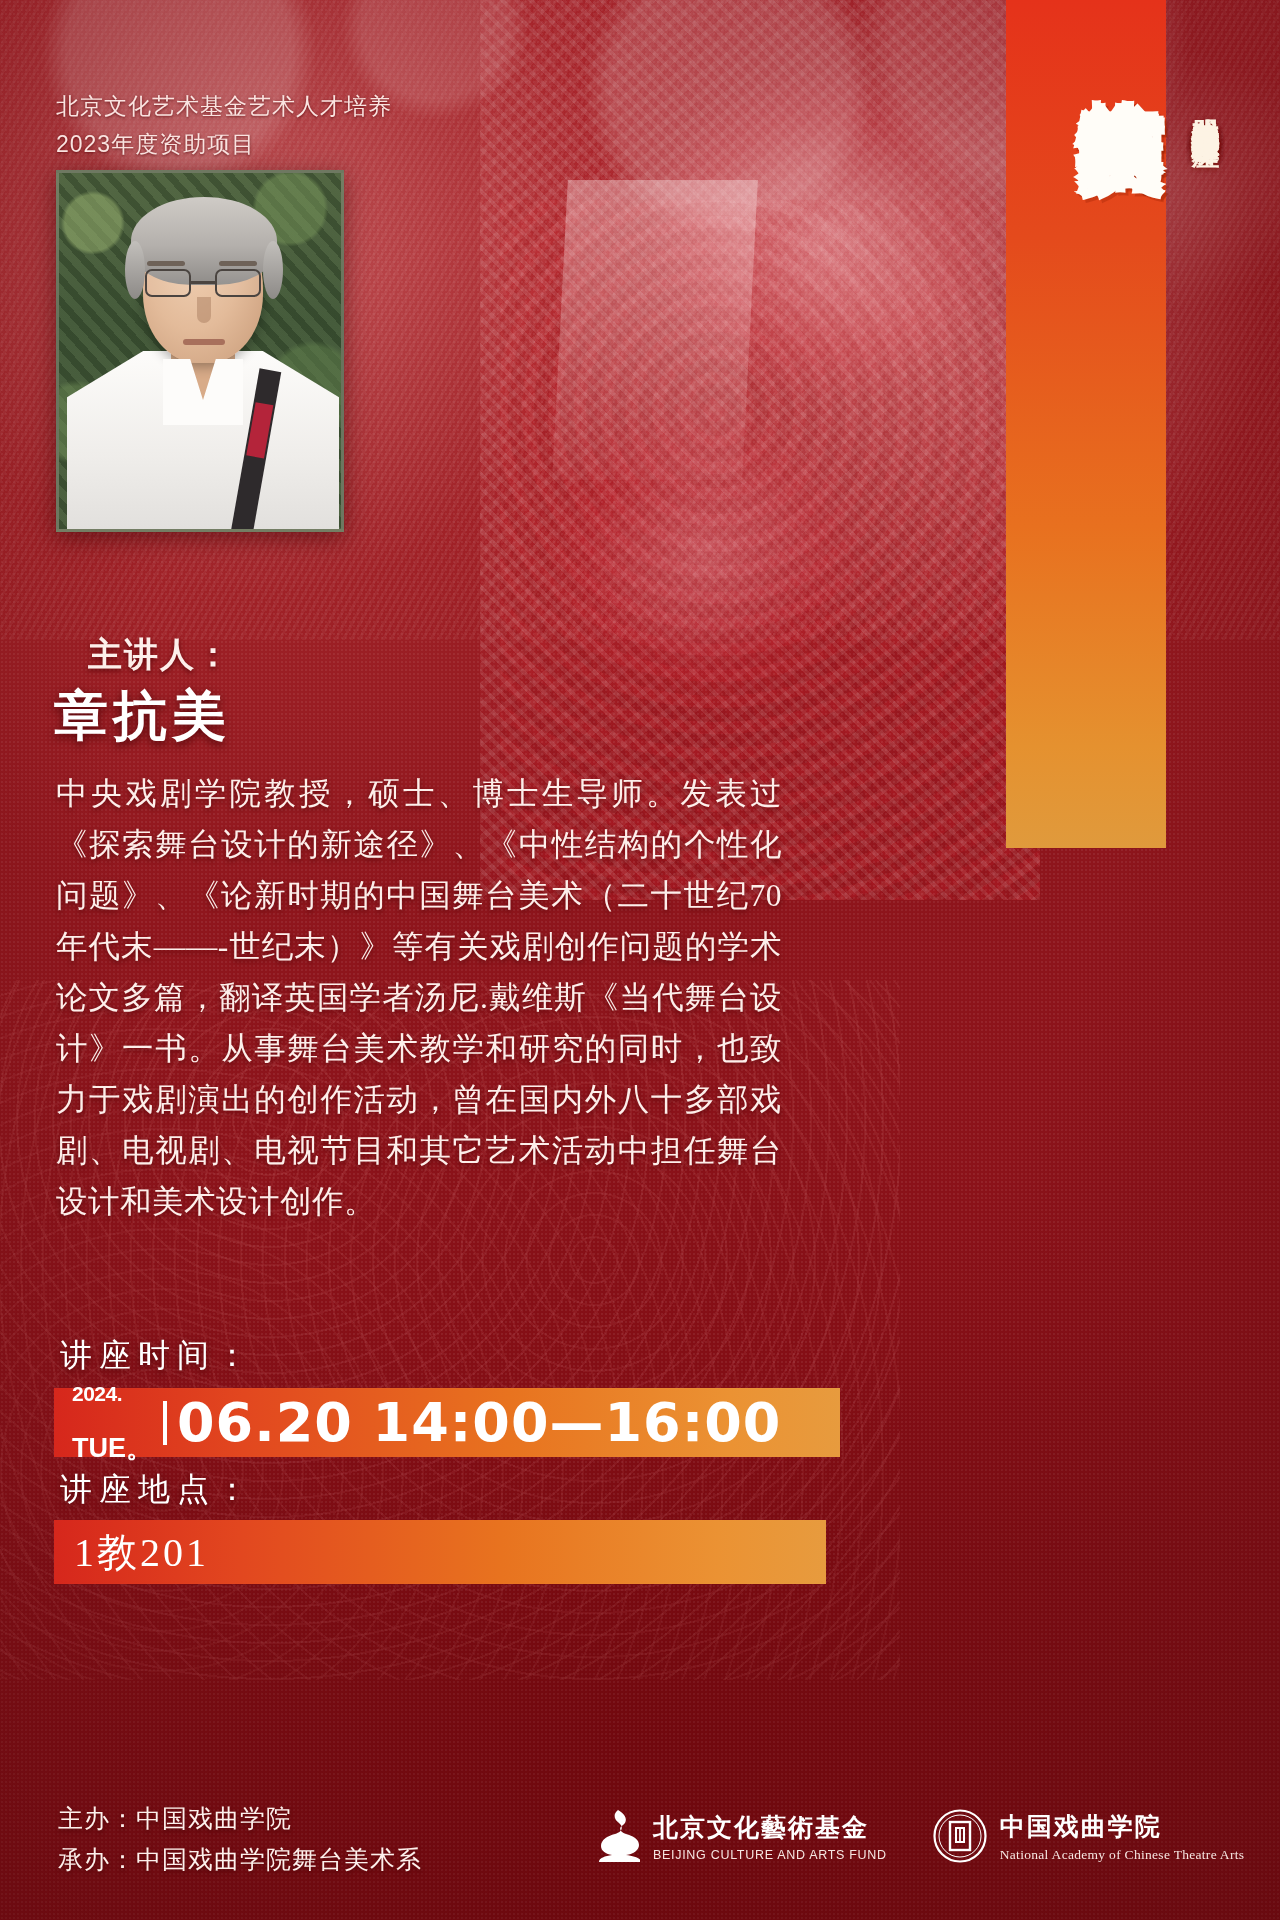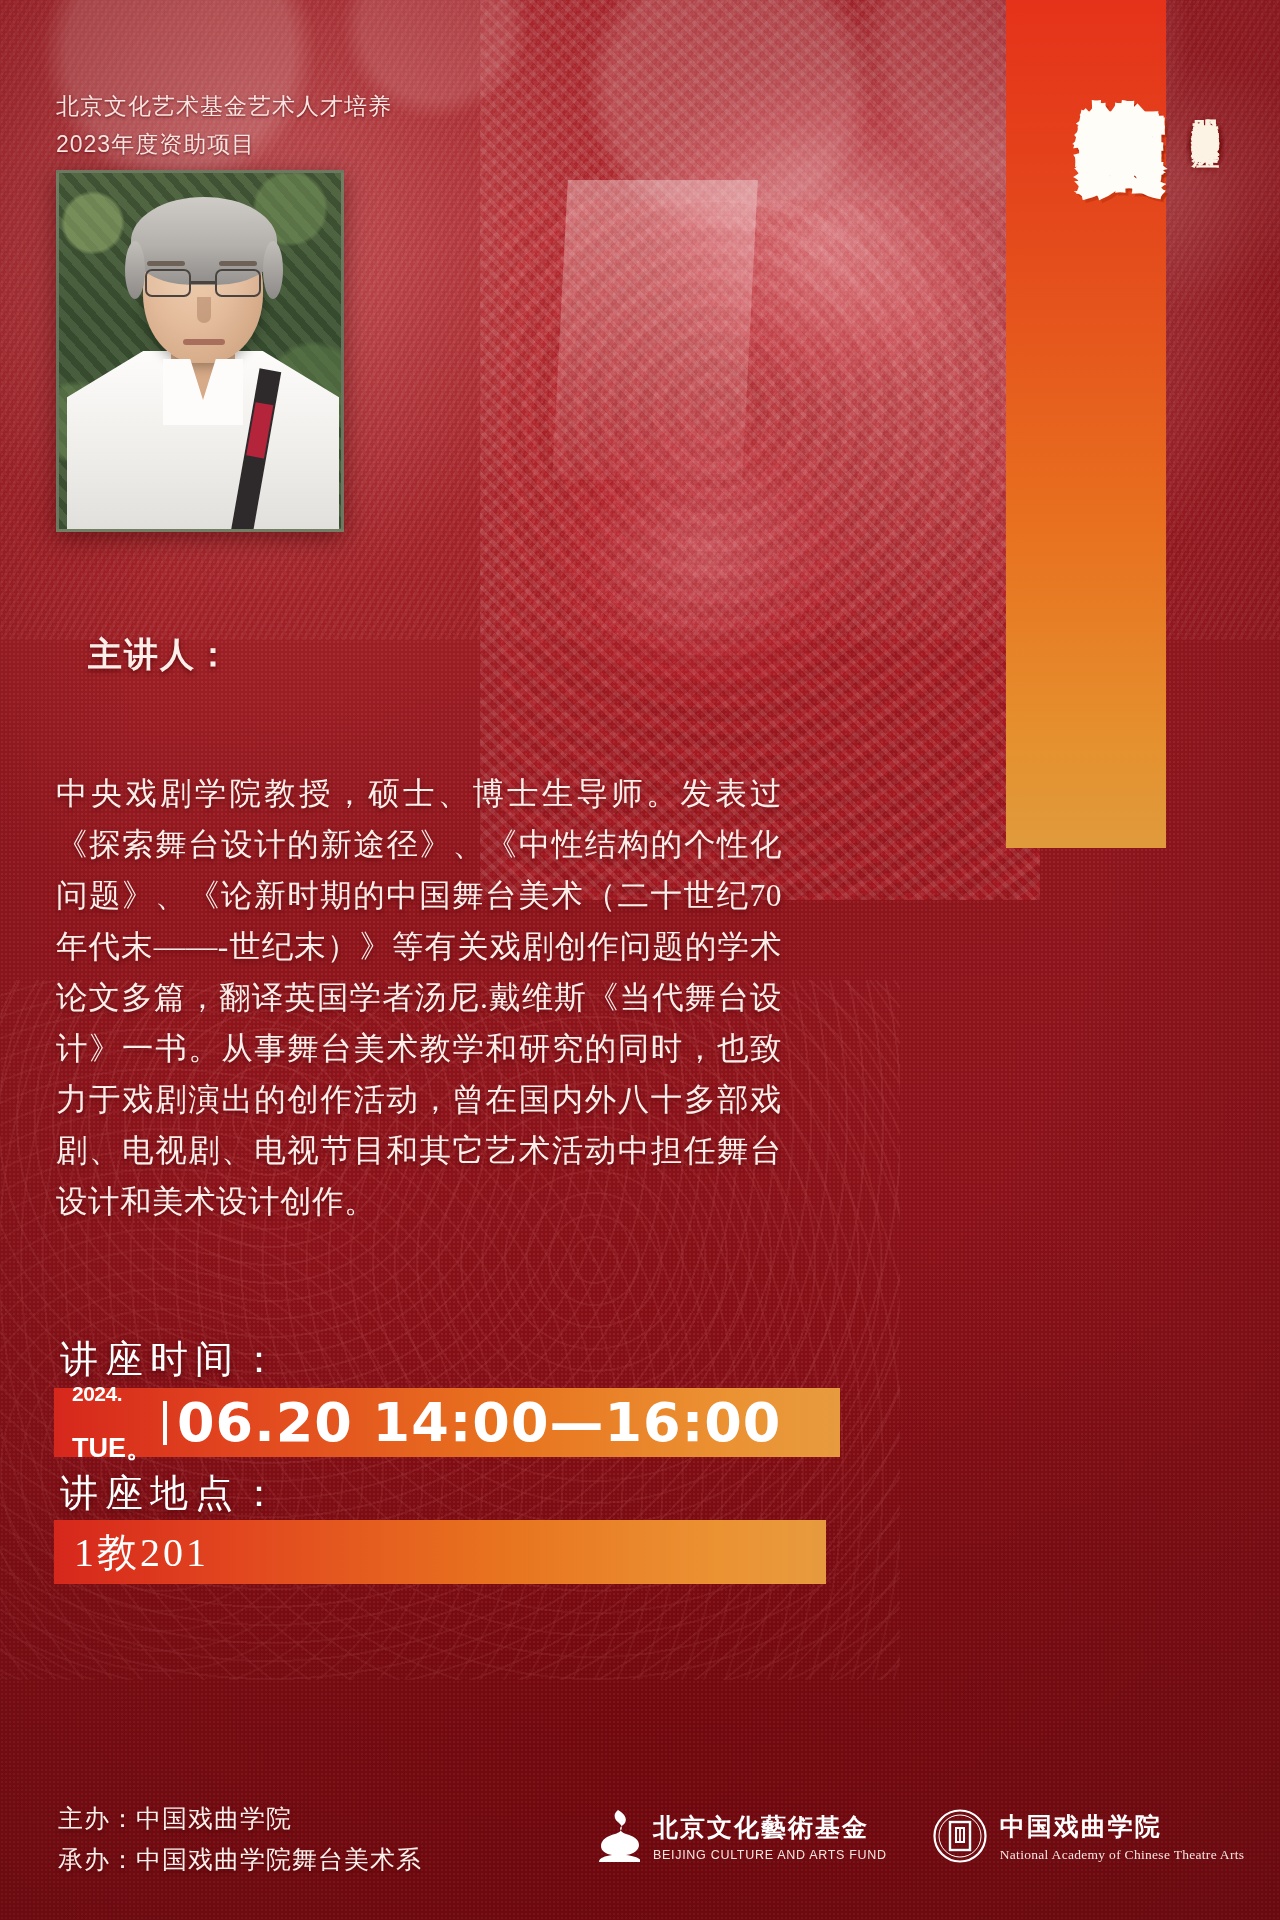--- a/index.html
+++ b/index.html
@@ -136,21 +136,21 @@
   
   .bio{
     position:absolute;left:56px;top:768px;width:726px;z-index:6;
     color:#fdeeea;font-size:31.5px;line-height:51px;letter-spacing:.5px;
     font-family:"Liberation Serif","DejaVu Serif",serif;
     text-shadow:0 2px 5px rgba(75,0,6,.7);text-align:justify;
   }
 
   
   .info-h{position:absolute;left:60px;z-index:6;
-    color:#ffffff;font-size:38px;font-weight:400;letter-spacing:7px;
+    color:#ffffff;font-size:32px;font-weight:400;letter-spacing:7px;
     font-family:"Liberation Serif","DejaVu Serif",serif;
     text-shadow:0 2px 6px rgba(70,0,5,.8);}
   .info-h.t{top:1334px;}
   .info-h.p{top:1468px;text-align:center;}
 
   .bar{position:absolute;left:54px;z-index:6;height:69px;
     background:linear-gradient(90deg,#d6271c 0%,#e2471f 24%,#e8731f 58%,#eb9233 86%,#e79b3e 100%);
     display:flex;align-items:center;}
   .bar.time{top:1388px;width:786px;}
   .bar.place{top:1520px;width:772px;height:64px;}
@@ -229,20 +229,21 @@
         <span></span>
         <i class="r"></i>
     </div>
     <div class="pt-nose"></div>
     <div class="pt-mouth"></div>
     <div class="pt-collar"></div>
     <div class="pt-strap"></div>
   </div>
 
   <div class="speaker-label">主讲人：</div>
+  <div class="speaker-name">章抗美</div>
   <div class="bio">中央戏剧学院教授，硕士、博士生导师。发表过《探索舞台设计的新途径》、《中性结构的个性化问题》、《论新时期的中国舞台美术（二十世纪70年代末——-世纪末）》等有关戏剧创作问题的学术论文多篇，翻译英国学者汤尼.戴维斯《当代舞台设计》一书。从事舞台美术教学和研究的同时，也致力于戏剧演出的创作活动，曾在国内外八十多部戏剧、电视剧、电视节目和其它艺术活动中担任舞台设计和美术设计创作。</div>
 
   <div class="info-h t">讲座时间：</div>
   <div class="bar time">
     <div class="dstack">
       <b>2024.</b>
       <i>TUE。</i>
     </div>
     <div class="dsep"></div>
     <div class="dtime">06.20 14:00—16:00</div>

